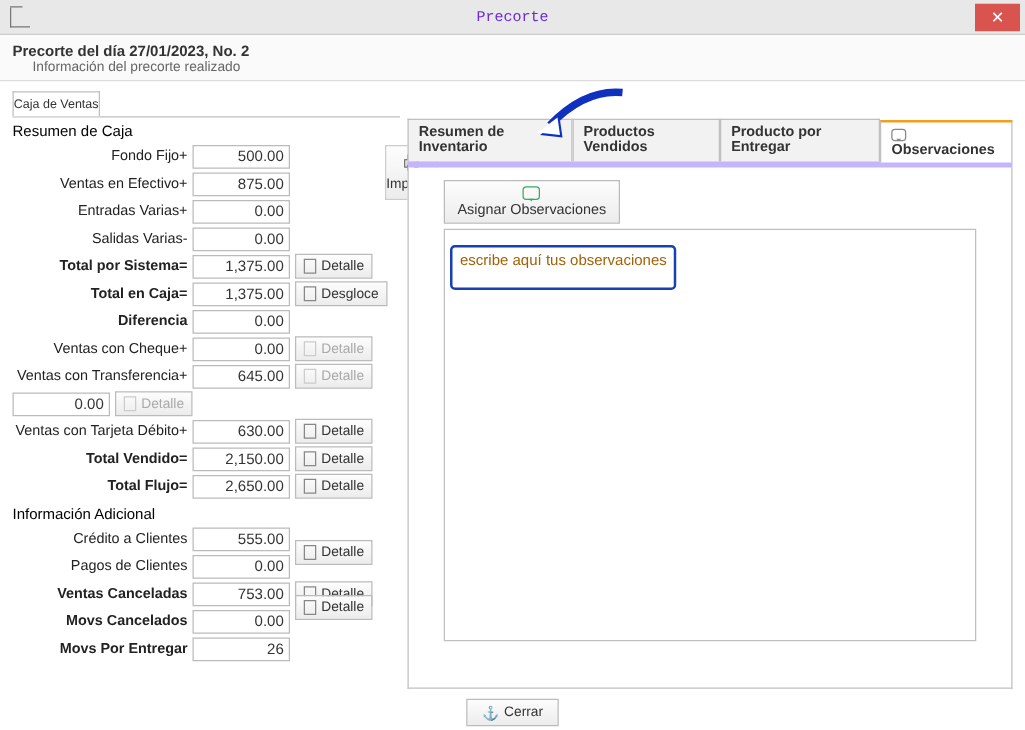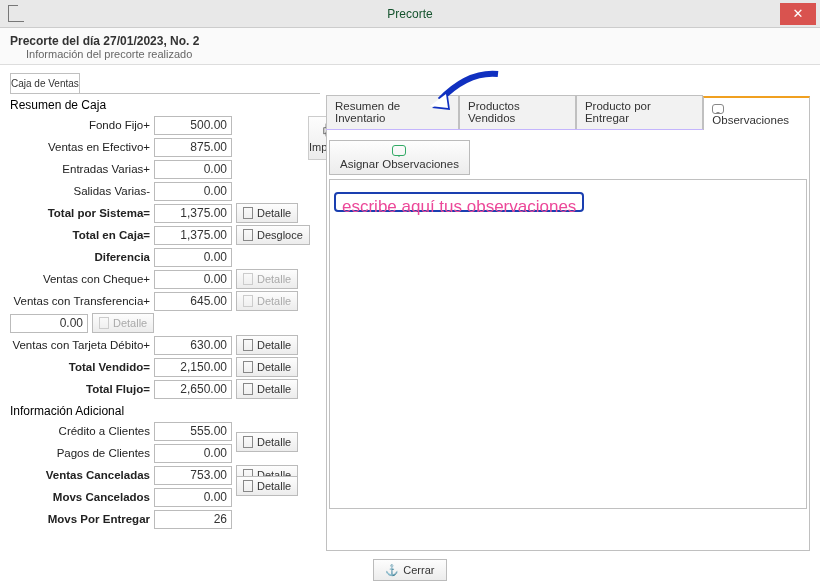--- a/index.html
+++ b/index.html
@@ -1,21 +1,21 @@
 <!DOCTYPE html>
 <html><head>
 <meta charset="utf-8">
 <style>
 * { box-sizing: border-box; margin: 0; padding: 0; }
 body { font-family: "Segoe UI", Tahoma, sans-serif; font-size: 12px; background: #fff; color: #333; width: 820px; height: 584px; overflow: hidden; }
 
 .titlebar { height: 28px; background: #e8e8e8; border-bottom: 1px solid #ccc; display: flex; align-items: center; position: relative; }
 .titlebar .app-icon { width: 16px; height: 16px; margin-left: 8px; border: 1px solid #777; border-right: none; border-top: none; position: relative; }
 .titlebar .app-icon::before { content:''; position:absolute; top:-1px; left:-1px; width:10px; height:1px; background:#777; }
-.titlebar .title { position: absolute; left: 50%; transform: translateX(-50%); color: #14532d; }
+.titlebar .title { position: absolute; left: 50%; transform: translateX(-50%); color: #6d28d9; font-family: Liberation Mono, monospace; }
 .titlebar .close { margin-left: auto; width: 36px; height: 22px; background: #d9534f; color: #fff; display: flex; align-items: center; justify-content: center; margin-right: 4px; font-size: 13px; }
 
 .subheader { padding: 6px 10px 4px 10px; background: #fafafa; border-bottom: 1px solid #ddd; }
 .subheader .line1 { font-weight: bold; color: #333; }
 .subheader .line2 { color: #666; padding-left: 16px; font-size: 11px; }
 
 .content { display: flex; padding: 8px 10px 4px 10px; gap: 6px; height: 490px; }
 
 .left { width: 310px; }
 .tabstrip-left { display: flex; border-bottom: 1px solid #c0c0c0; margin-bottom: 4px; }
@@ -29,30 +29,30 @@
 .btncell { width: 72px; }
 .btn { height: 20px; border: 1px solid #bbb; background: linear-gradient(#fdfdfd,#ececec); font-size: 11px; display: inline-flex; align-items: center; gap: 4px; padding: 0 6px; cursor: pointer; }
 .btn.disabled { color: #aaa; cursor: default; }
 .btn .doc-icon { width: 10px; height: 12px; border: 1px solid #888; display: inline-block; position: relative; }
 .btn.disabled .doc-icon { border-color: #ccc; }
 .print-box { display:flex; flex-direction:column; align-items:center; border:1px solid #ccc; background:linear-gradient(#fdfdfd,#ececec); width:56px; height:44px; padding-top:4px; cursor:pointer; }
 .print-box svg { width:20px; height:18px; }
 .print-box span { font-size:11px; margin-top:2px; }
 
 .right { flex: 1; display: flex; flex-direction: column; }
-.rtabs { display: flex; border-bottom: 1px solid #c4b5fd; position: relative; }
+.rtabs { display: flex; border-bottom: 5px solid #c4b5fd; position: relative; font-weight: bold; }
 .rtabs .tab { padding: 4px 8px; border: 1px solid #c0c0c0; border-bottom: none; background: #f2f2f2; font-size: 11.5px; margin-right: 0; cursor:pointer; }
 .rtabs .tab.active { background: #fff; border-top: 2px solid #f0a020; position:relative; top:1px; }
 .rtabs .tab .bubble { display:inline-block; width:12px; height:10px; border:1px solid #888; border-radius:3px; position:relative; margin-right:3px; vertical-align:middle; }
 .rtabs .tab .bubble::after { content:''; position:absolute; bottom:-3px; left:3px; width:0; height:0; border:2px solid transparent; border-top-color:#888; }
-.panel { border: 1px solid #c0c0c0; border-top: none; flex: 1; padding: 10px 2px; background: #fff; }
+.panel { border: 1px solid #c0c0c0; border-top: none; flex: 1; padding: 10px 28px; background: #fff; }
 .assign-btn { display:inline-flex; flex-direction:column; align-items:center; border:1px solid #bbb; background:linear-gradient(#fdfdfd,#ececec); padding:4px 10px 4px 10px; cursor:pointer; font-size:11.5px; }
 .assign-btn .bubble { width:14px; height:11px; border:1px solid #3a6; border-radius:3px; margin-bottom:2px; position:relative; }
 .assign-btn .bubble::after { content:''; position:absolute; bottom:-4px; left:4px; width:0; height:0; border:2.5px solid transparent; border-top-color:#3a6; }
-.obs-area { margin-top: 8px; border: 2px solid #1a3fb0; border-radius: 4px; padding: 3px 6px; height: 20px; font-size: 17px; color: #ec4899; width: fit-content; }
+.obs-area { margin-top: 8px; border: 2px solid #1a3fb0; border-radius: 4px; padding: 3px 6px; height: 36px; font-size: 12px; color: #a16207; width: fit-content; }
 .obs-box { margin-top: 0; border: 1px solid #c0c0c0; height: 330px; padding: 4px; }
 
 .footer { display:flex; justify-content:center; padding: 4px 0 8px 0; }
 .footer .btn { padding: 2px 12px; height:22px; }
 .anchor-icon { font-size:11px; }
 
 .arrow-annot { position:absolute; left:428px; top:66px; pointer-events:none; }
 </style>
 </head>
 <body>

